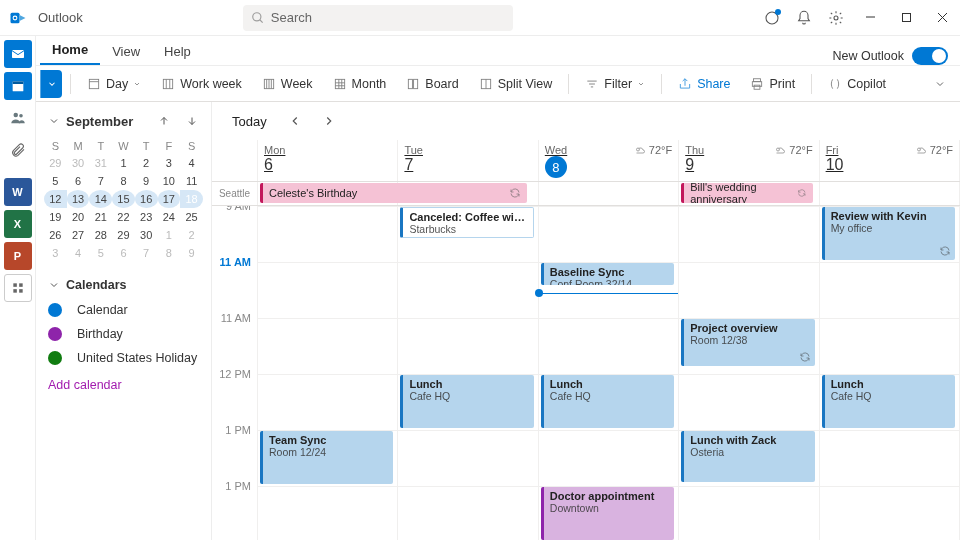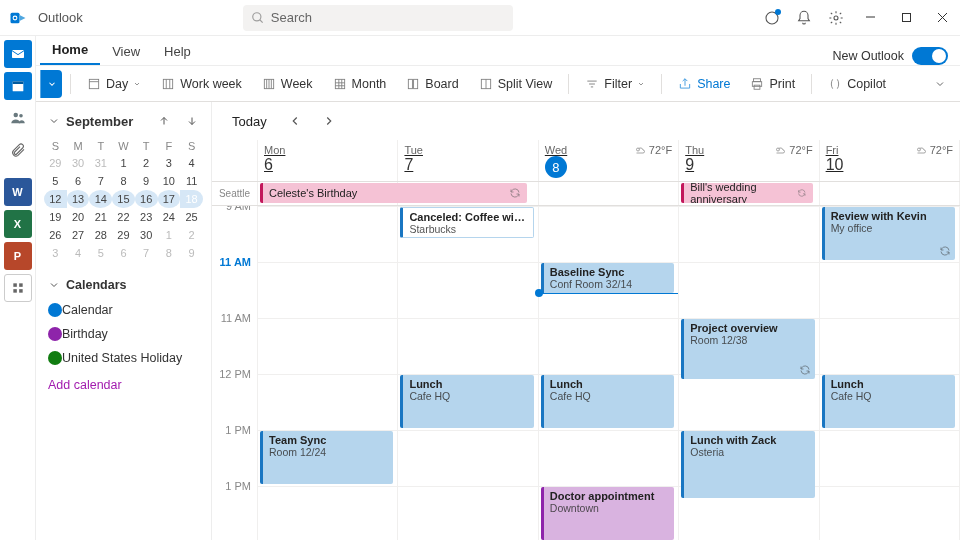--- a/index.html
+++ b/index.html
@@ -49,21 +49,21 @@
   .mini-cal{width:100%;border-collapse:collapse;font-size:11px;color:#444;}
   .mini-cal th{font-weight:400;color:#888;padding:2px 0;}
   .mini-cal td{text-align:center;padding:3px 0;cursor:pointer;border-radius:50%;}
   .mini-cal td.other{color:#bbb;}
   .mini-cal tr.hl-week td{background:#d6e7f6;}
   .mini-cal tr.hl-week td:first-child{border-radius:10px 0 0 10px;}
   .mini-cal tr.hl-week td:last-child{border-radius:0 10px 10px 0;}
   .mini-cal td.today{background:#0078d4;color:#fff;border-radius:50%;}
   .cal-section{margin-top:14px;}
   .cal-section .hdr{display:flex;align-items:center;gap:6px;font-weight:600;padding:2px 0 6px 4px;}
-  .cal-list .item{display:flex;align-items:center;gap:0;padding:5px 4px;cursor:pointer;border-radius:3px;}
+  .cal-list .item{display:flex;align-items:center;gap:15px;padding:5px 4px;cursor:pointer;border-radius:3px;}
   .cal-dot{width:14px;height:14px;border-radius:50%;}
   .add-cal{color:#a21caf;padding:8px 4px;cursor:pointer;}
   
   .cal-area{flex:1;display:flex;flex-direction:column;background:#fff;}
   .cal-header{height:38px;display:flex;align-items:center;padding:0 14px;gap:10px;}
   .cal-header .today-btn{font-size:13px;padding:4px 6px;border-radius:3px;cursor:pointer;}
   .cal-header .nav-arrow{width:24px;height:24px;display:flex;align-items:center;justify-content:center;color:#666;cursor:pointer;}
   .cal-header .range{font-size:18px;font-weight:600;margin-left:8px;display:flex;align-items:center;gap:6px;}
   .day-headers{display:flex;height:42px;border-bottom:1px solid #e1dfdd;}
   .time-gutter{width:46px;flex:0 0 46px;border-right:1px solid #f0efee;}
@@ -536,51 +536,51 @@
           </div>
         </div>
         <div class="daycol">
           <div class="hr-line" style="top: 0px;"></div>
           <div class="hr-line" style="top: 56px;"></div>
           <div class="hr-line" style="top: 112px;"></div>
           <div class="hr-line" style="top: 168px;"></div>
           <div class="hr-line" style="top: 224px;"></div>
           <div class="hr-line" style="top: 280px;"></div>
           <div class="now-line" style="top: 86.8px;"></div>
-          <div class="event " style="top: 57px; height: 30px;">
+          <div class="event " style="top: 57px; height: 22px;">
             <div class="title">Baseline Sync</div>
             <div class="loc">Conf Room 32/14</div>
           </div>
           <div class="event " style="top: 169px; height: 53px;">
             <div class="title">Lunch</div>
             <div class="loc">Cafe HQ</div>
           </div>
           <div class="event purple" style="top: 281px; height: 53px;">
             <div class="title">Doctor appointment</div>
             <div class="loc">Downtown</div>
           </div>
         </div>
         <div class="daycol">
           <div class="hr-line" style="top: 0px;"></div>
           <div class="hr-line" style="top: 56px;"></div>
           <div class="hr-line" style="top: 112px;"></div>
           <div class="hr-line" style="top: 168px;"></div>
           <div class="hr-line" style="top: 224px;"></div>
           <div class="hr-line" style="top: 280px;"></div>
-          <div class="event " style="top: 113px; height: 60px;">
+          <div class="event " style="top: 113px; height: 47px;">
             <div class="title">Project overview</div>
             <div class="loc">Room 12/38</div>
             <svg class="sync" width="12" height="12" viewBox="0 0 24 24" fill="none" stroke="#333" stroke-width="1.8">
               <path d="M20 11A8 8 0 005 8l-1 2"></path>
               <path d="M4 13a8 8 0 0015 3l1-2"></path>
               <path d="M4 5v5h5"></path>
               <path d="M20 19v-5h-5"></path>
             </svg>
           </div>
-          <div class="event " style="top: 225px; height: 67px;">
+          <div class="event " style="top: 225px; height: 51px;">
             <div class="title">Lunch with Zack</div>
             <div class="loc">Osteria</div>
           </div>
         </div>
         <div class="daycol">
           <div class="hr-line" style="top: 0px;"></div>
           <div class="hr-line" style="top: 56px;"></div>
           <div class="hr-line" style="top: 112px;"></div>
           <div class="hr-line" style="top: 168px;"></div>
           <div class="hr-line" style="top: 224px;"></div>

